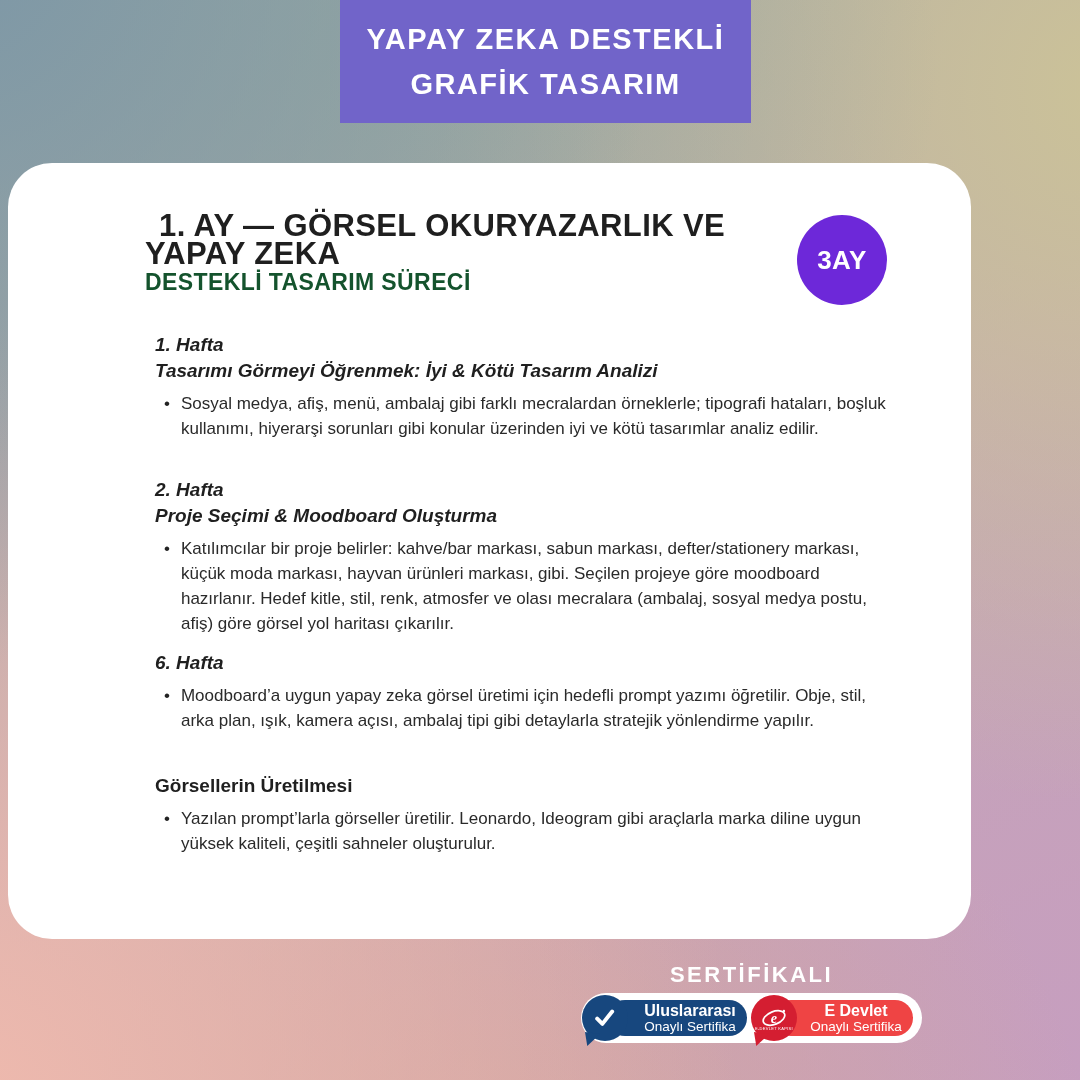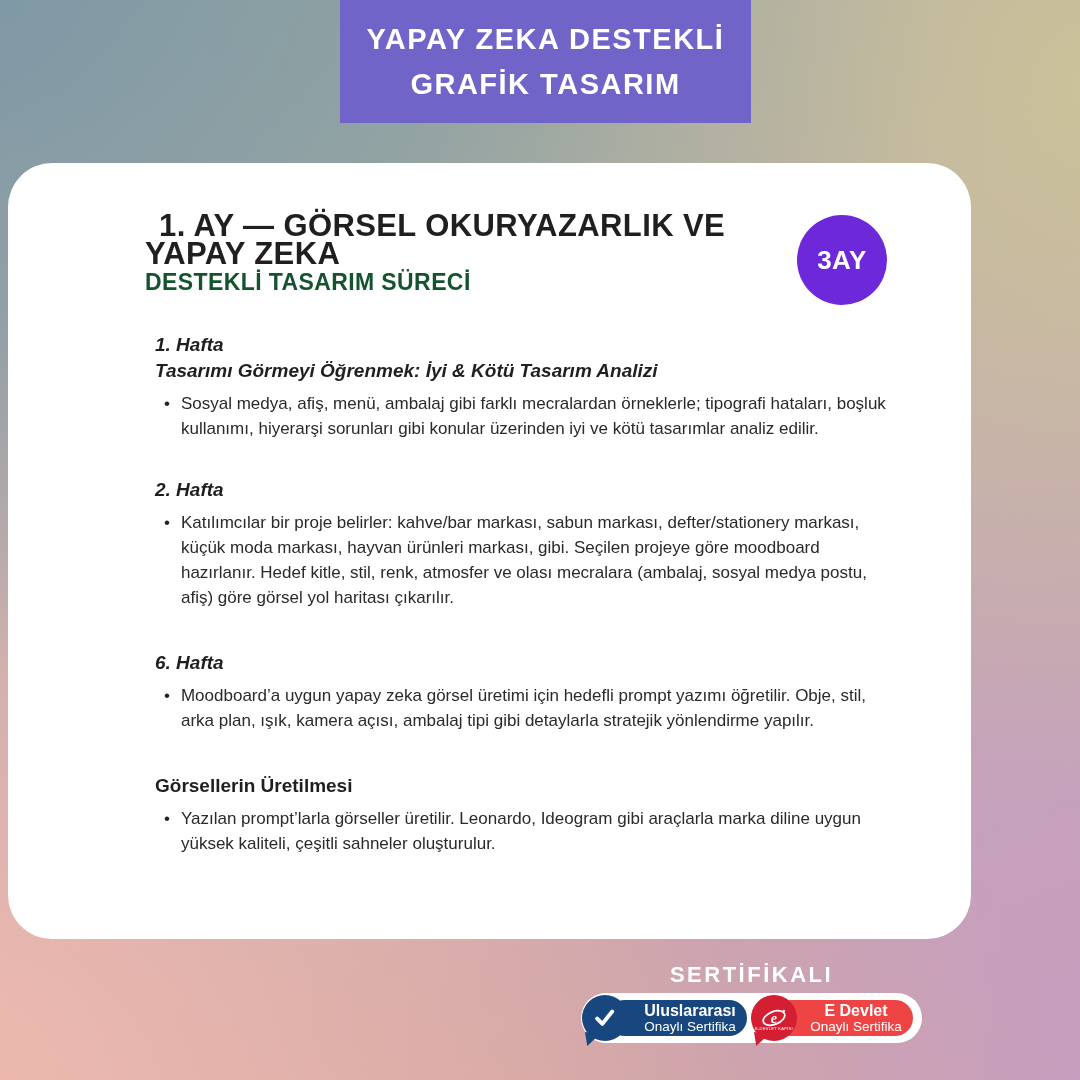--- a/index.html
+++ b/index.html
@@ -129,20 +129,21 @@
   <div class="week-number">1. Hafta</div>
   <div class="week-title">Tasarımı Görmeyi Öğrenmek: İyi &amp; Kötü Tasarım Analizi</div>
   <div class="week-bullet">
     <span class="bullet-dot">•</span>
     <span class="bullet-text">Sosyal medya, afiş, menü, ambalaj gibi farklı mecralardan örneklerle; tipografi hataları, boşluk kullanımı, hiyerarşi sorunları gibi konular üzerinden iyi ve kötü tasarımlar analiz edilir.</span>
   </div>
 </div>
 
 <div class="week italic wk-top-2">
   <div class="week-number">2. Hafta</div>
+  <div class="week-title">Proje Seçimi &amp; Moodboard Oluşturma</div>
   <div class="week-bullet">
     <span class="bullet-dot">•</span>
     <span class="bullet-text">Katılımcılar bir proje belirler: kahve/bar markası, sabun markası, defter/stationery markası, küçük moda markası, hayvan ürünleri markası, gibi. Seçilen projeye göre moodboard hazırlanır. Hedef kitle, stil, renk, atmosfer ve olası mecralara (ambalaj, sosyal medya postu, afiş) göre görsel yol haritası çıkarılır.</span>
   </div>
 </div>
 
 <div class="week italic wk-top-3">
   <div class="week-number">6. Hafta</div>
   <div class="week-bullet">
     <span class="bullet-dot">•</span>

